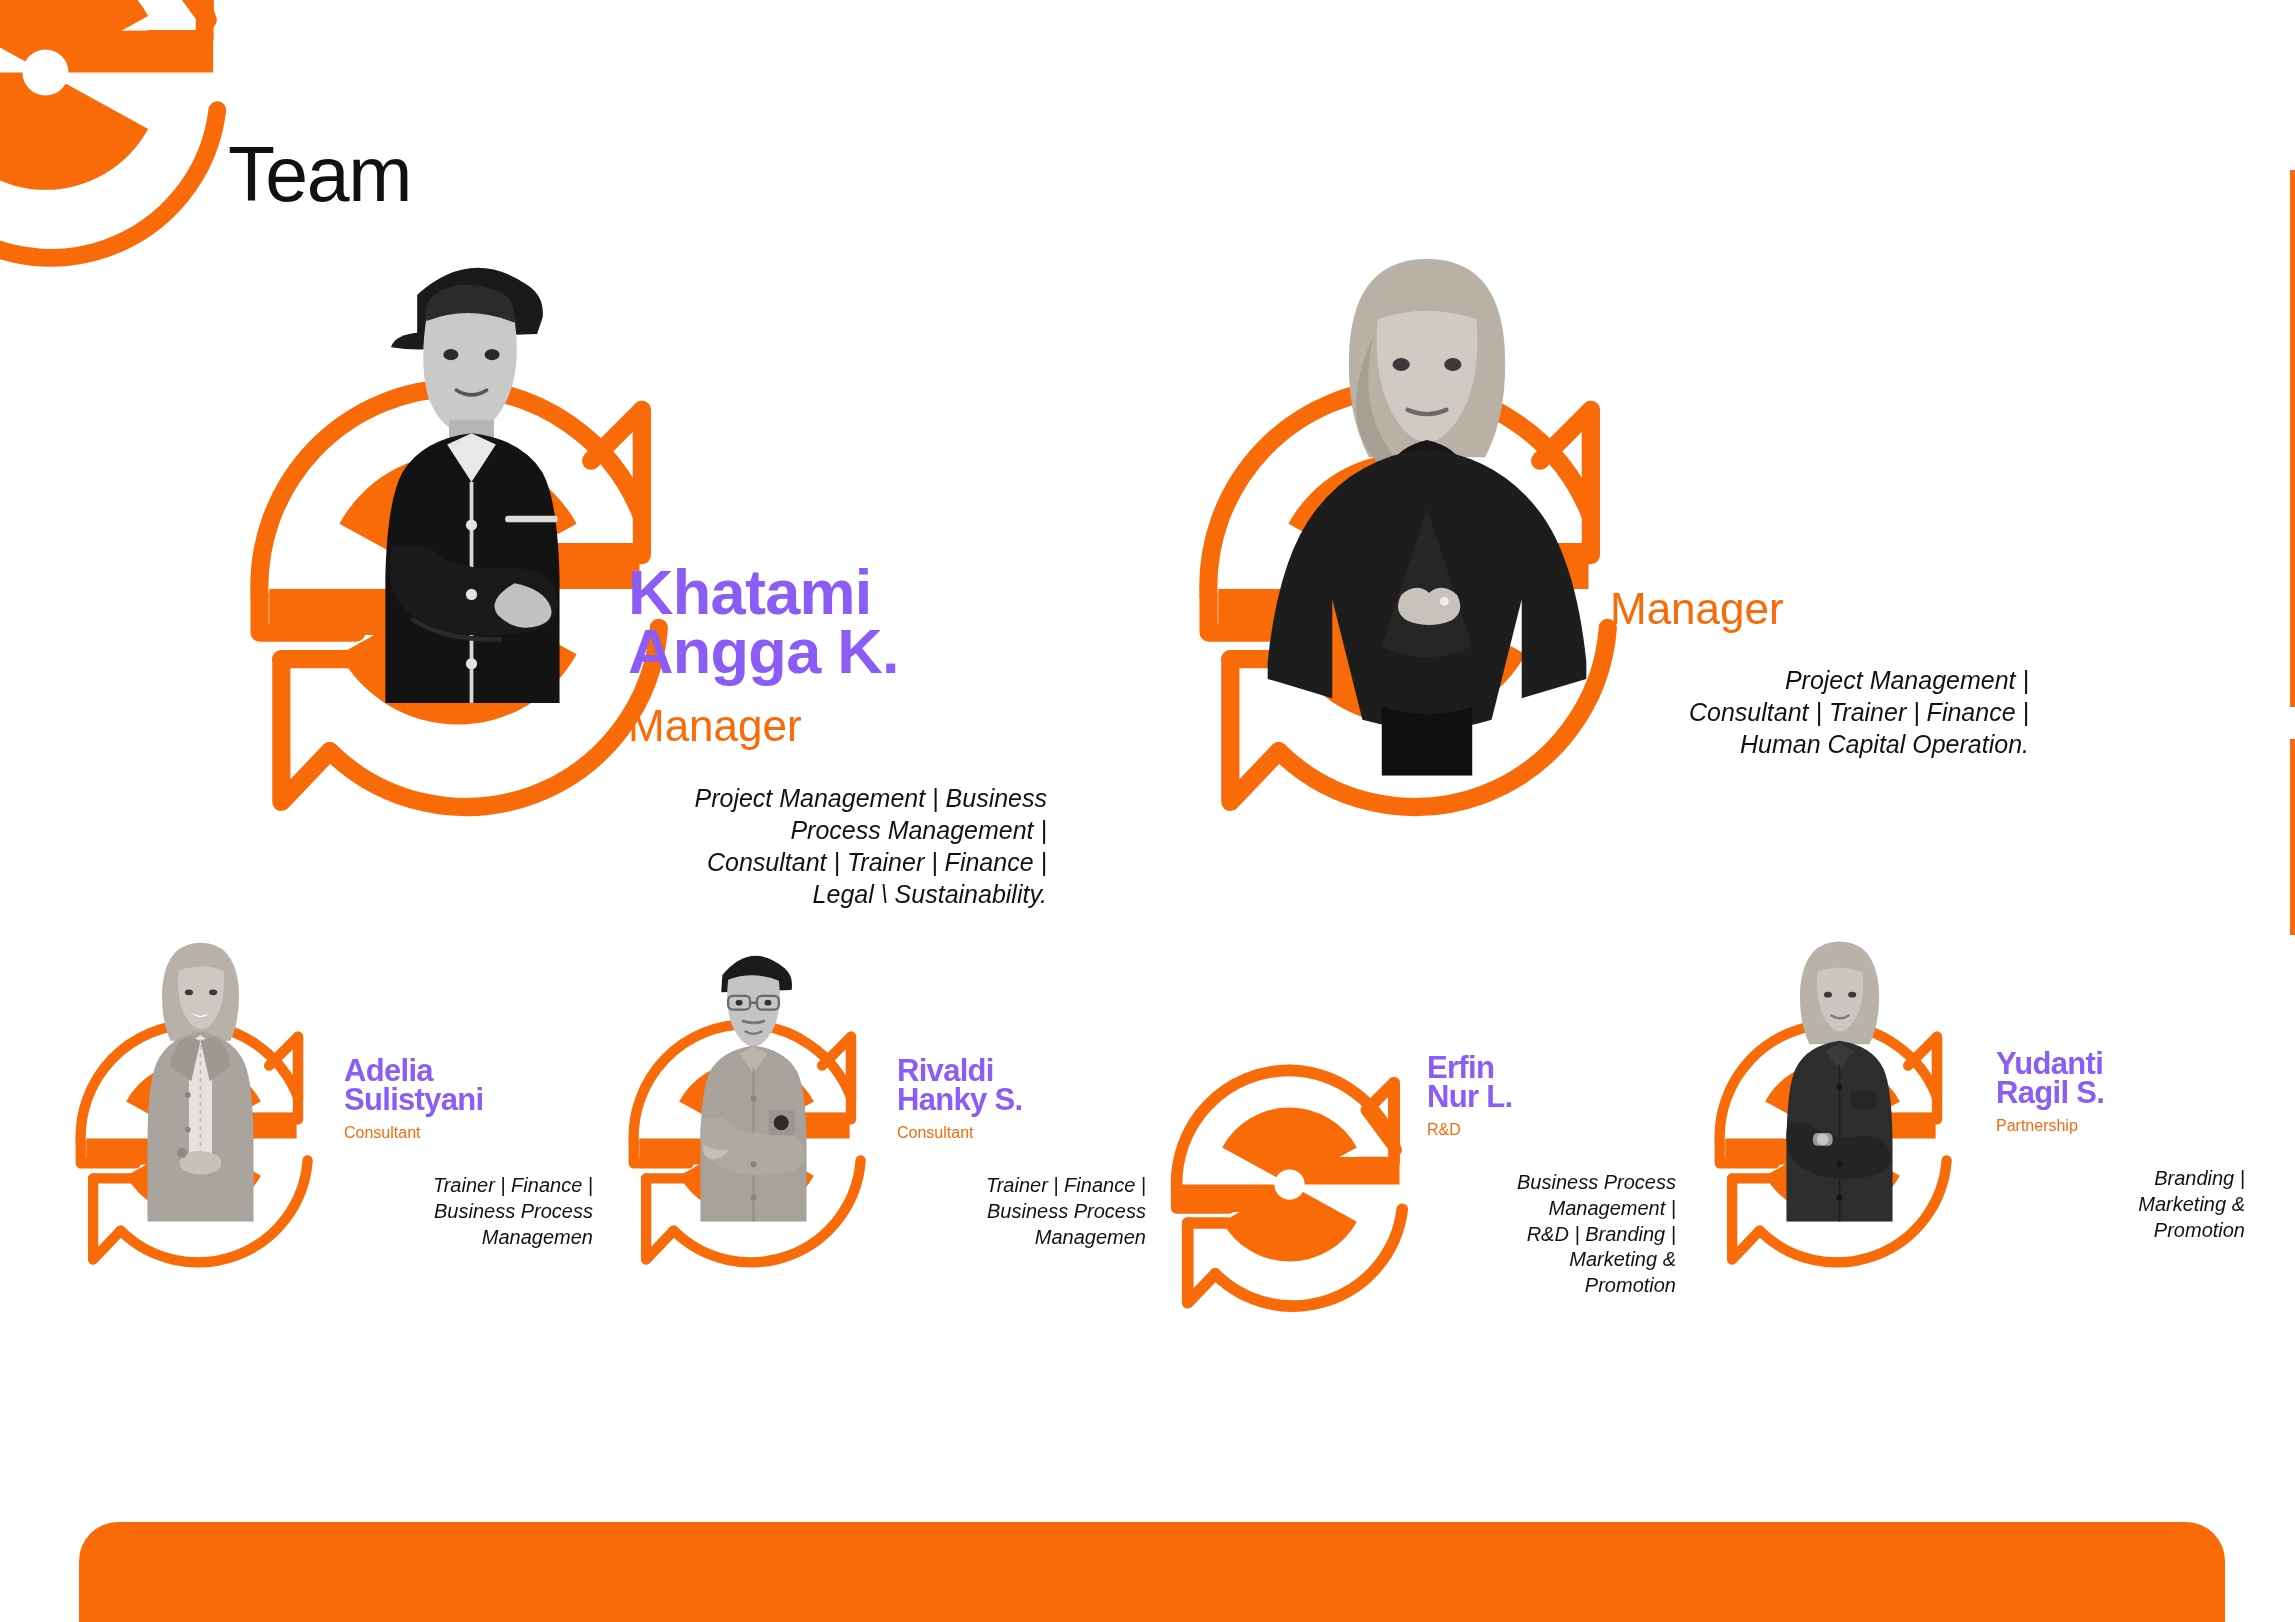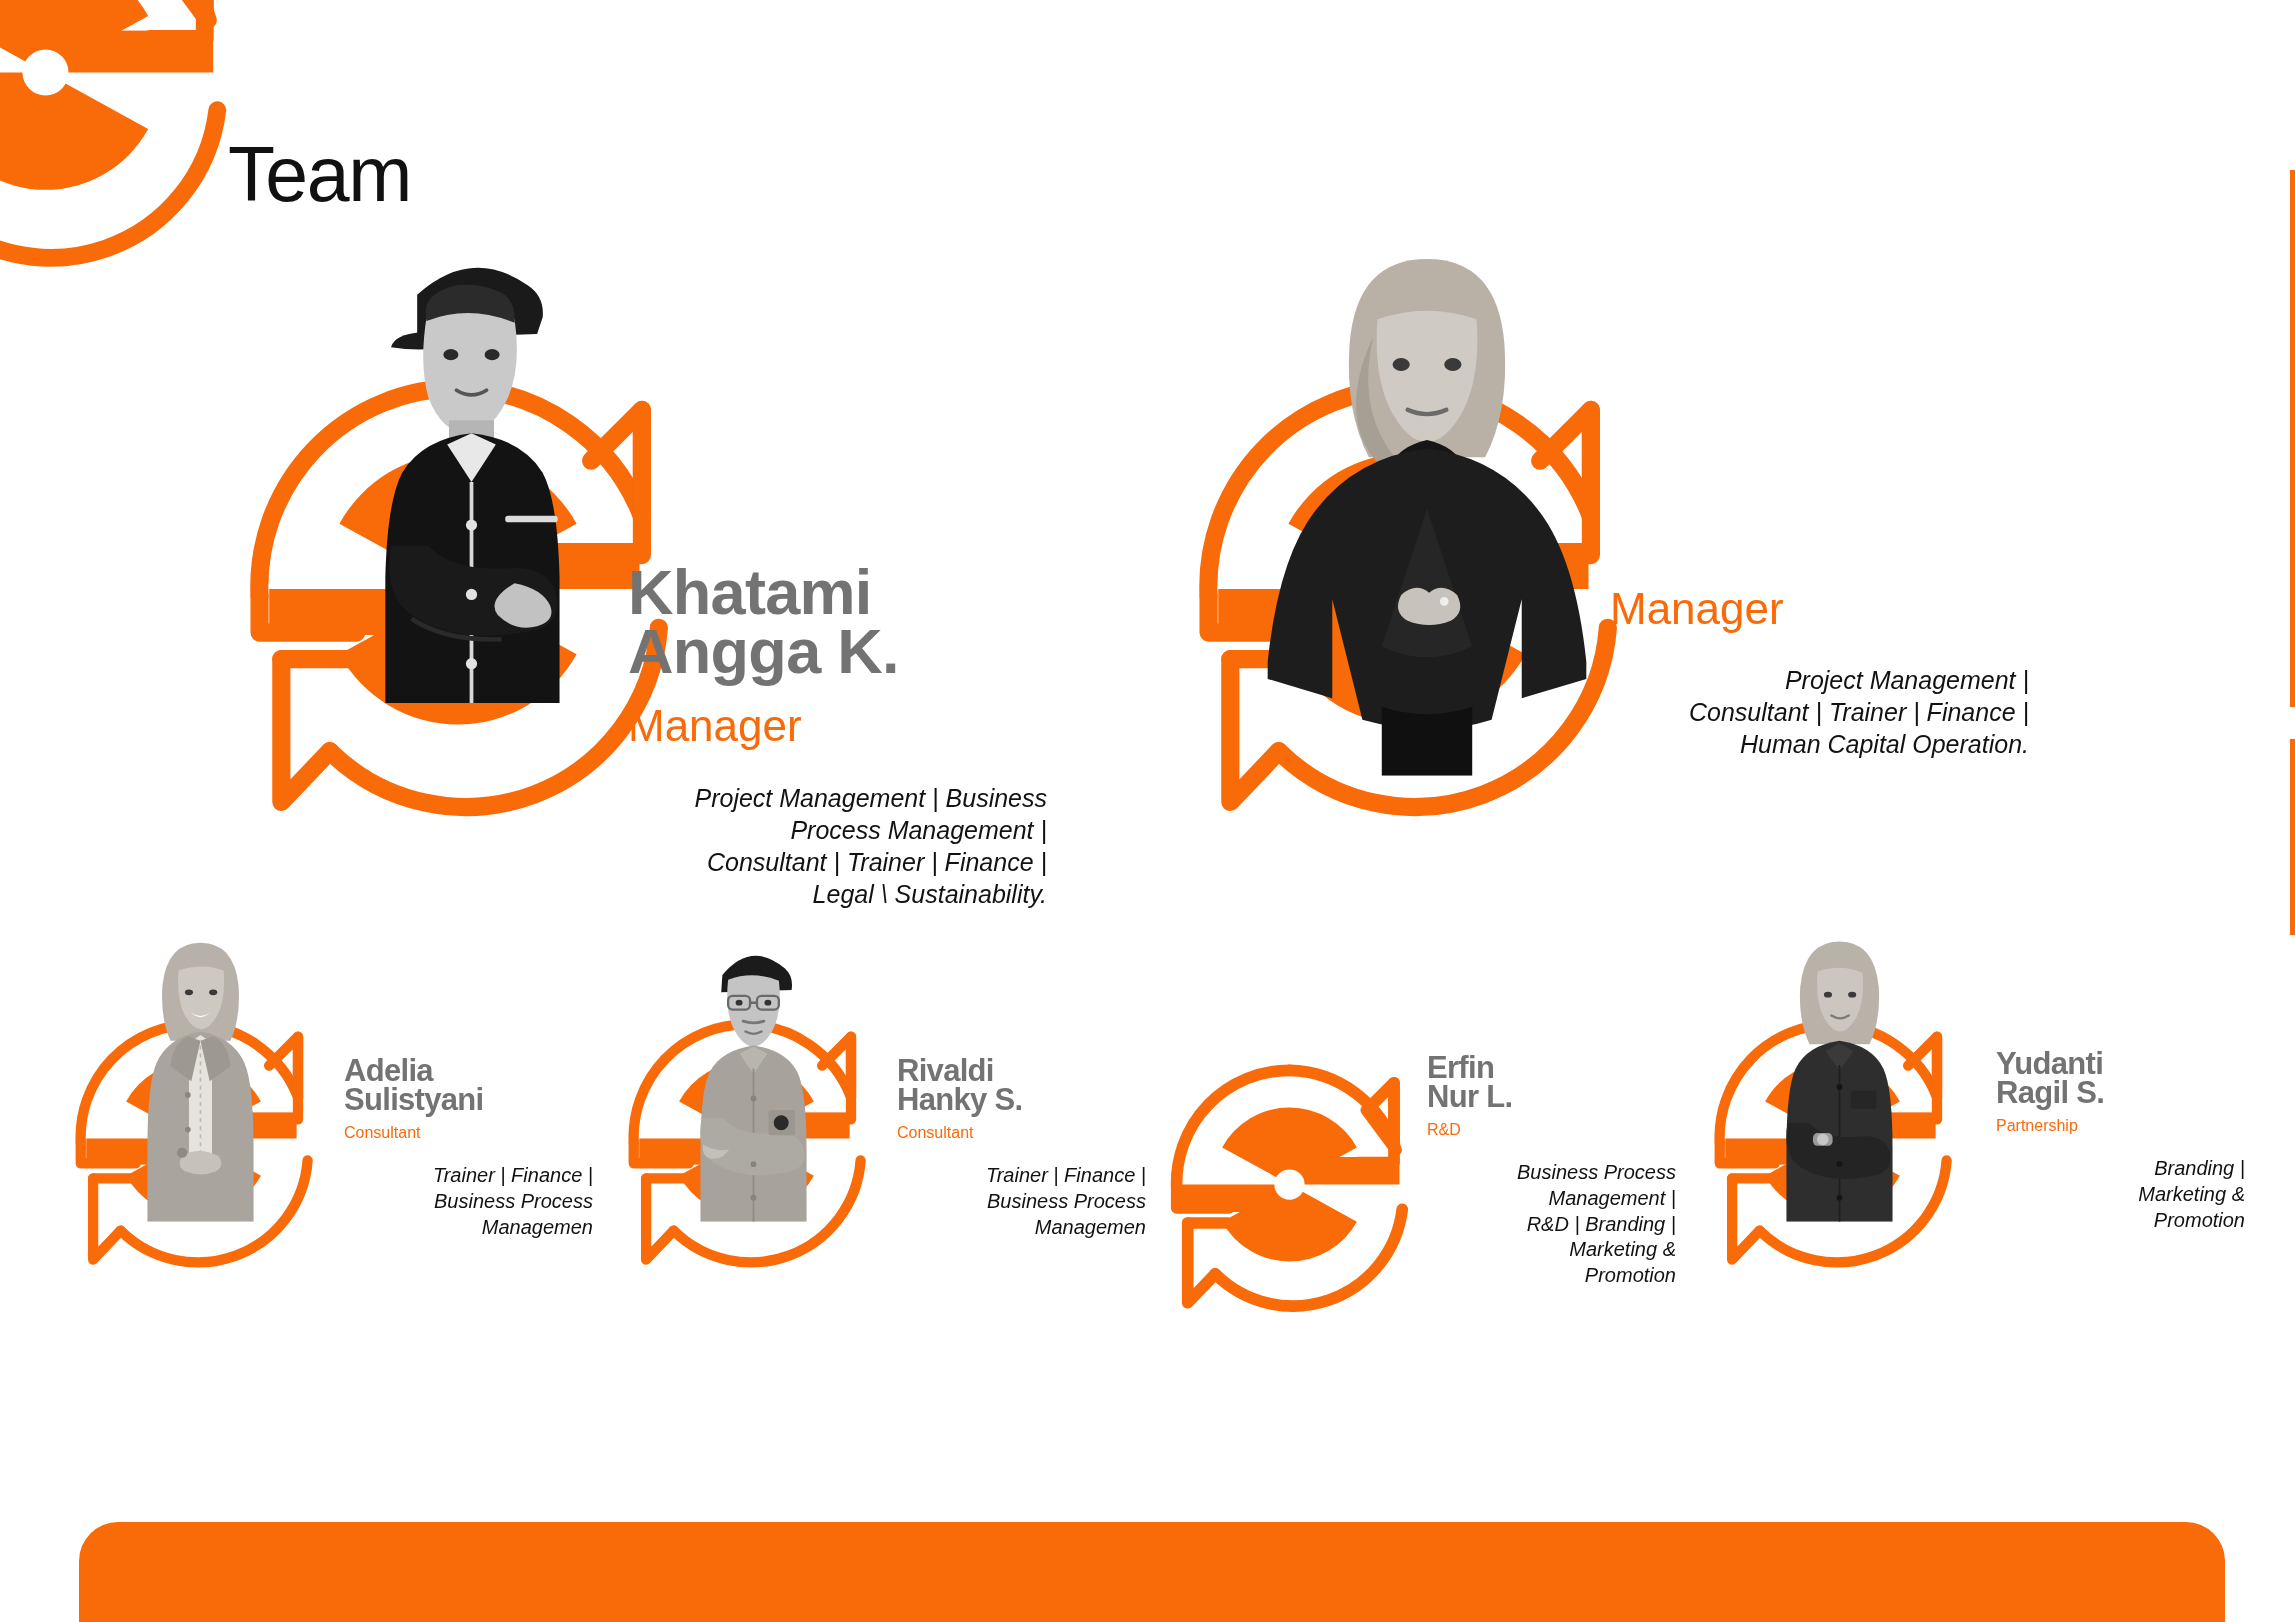--- a/index.html
+++ b/index.html
@@ -70,21 +70,21 @@
   .member .badge .photo {
     position: absolute;
     overflow: hidden;
   }
   .member .badge .photo svg { display: block; }
 
   .member .info {
     position: absolute;
   }
   .member .m-name {
-    color: #737373;
+    color: #8b5cf6;
     font-weight: 700;
     line-height: 0.93;
     letter-spacing: -0.7px;
     white-space: pre-line;
   }
   .member .m-role {
     color: #F96A09;
     font-weight: 400;
     line-height: 1.1;
   }
@@ -98,21 +98,21 @@
   }
 
   
   .member.big .m-name   { font-size: 63px; }
   .member.big .m-role   { font-size: 44px; margin-top: 22px; }
   .member.big .m-skills { font-size: 25px; margin-top: 31px; }
 
   
   .member.small .m-name   { font-size: 31px; }
   .member.small .m-role   { font-size: 16px; margin-top: 9.2px; }
-  .member.small .m-skills { font-size: 20px; margin-top: 22px; }
+  .member.small .m-skills { font-size: 20px; margin-top: 32px; }
 
   
   .bottom-bar {
     position: absolute;
     left: 79px;
     bottom: 0;
     width: 2146px;
     height: 101px;
     background: #F96A09;
     border-top-left-radius: 39px;

